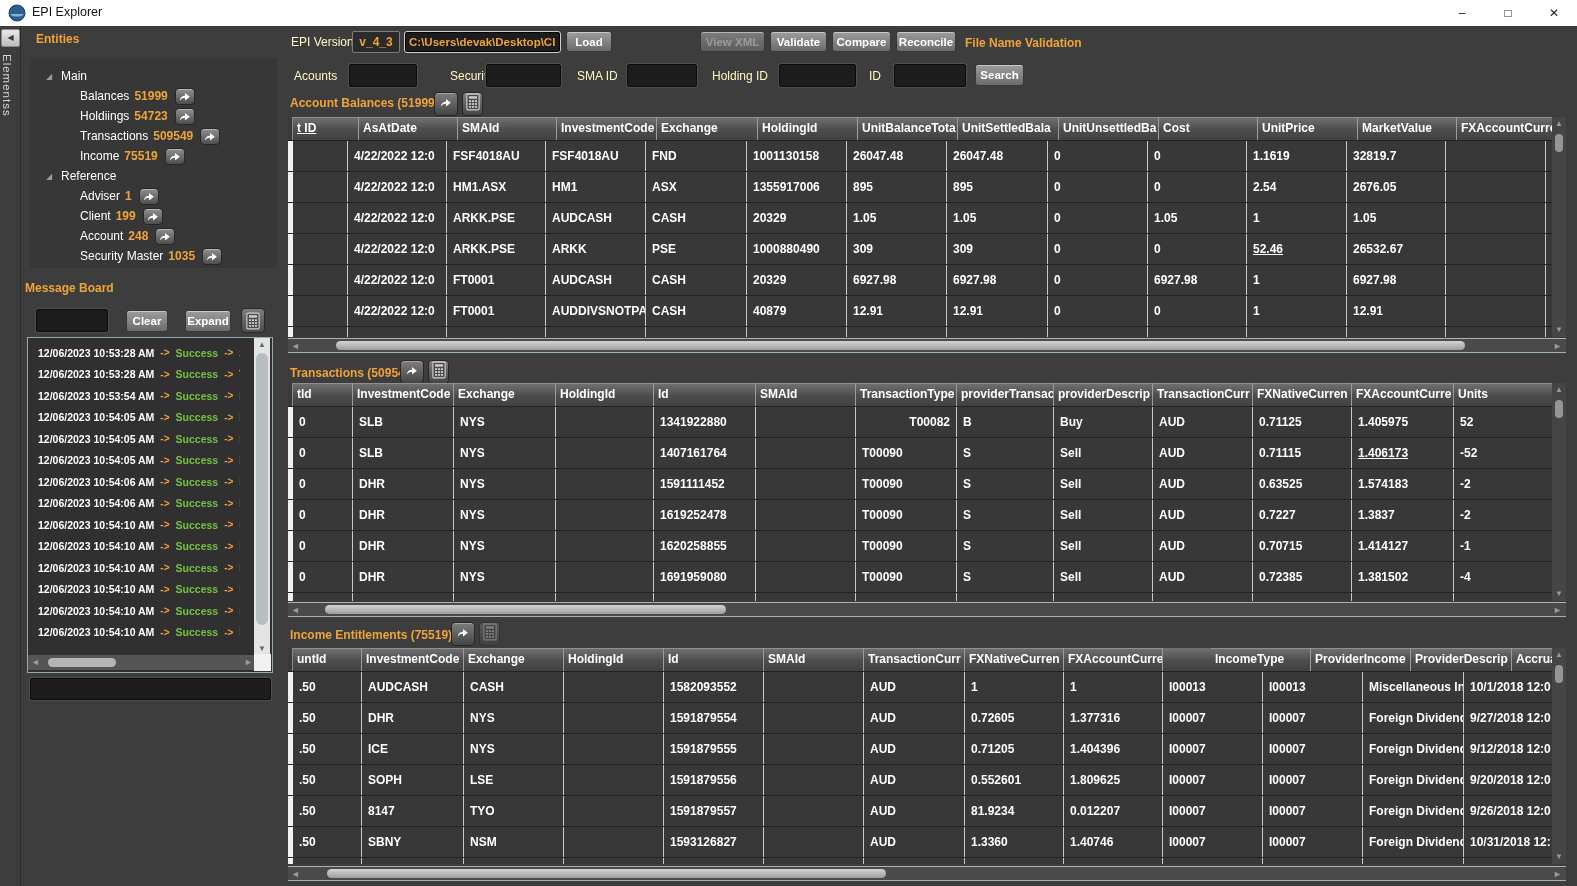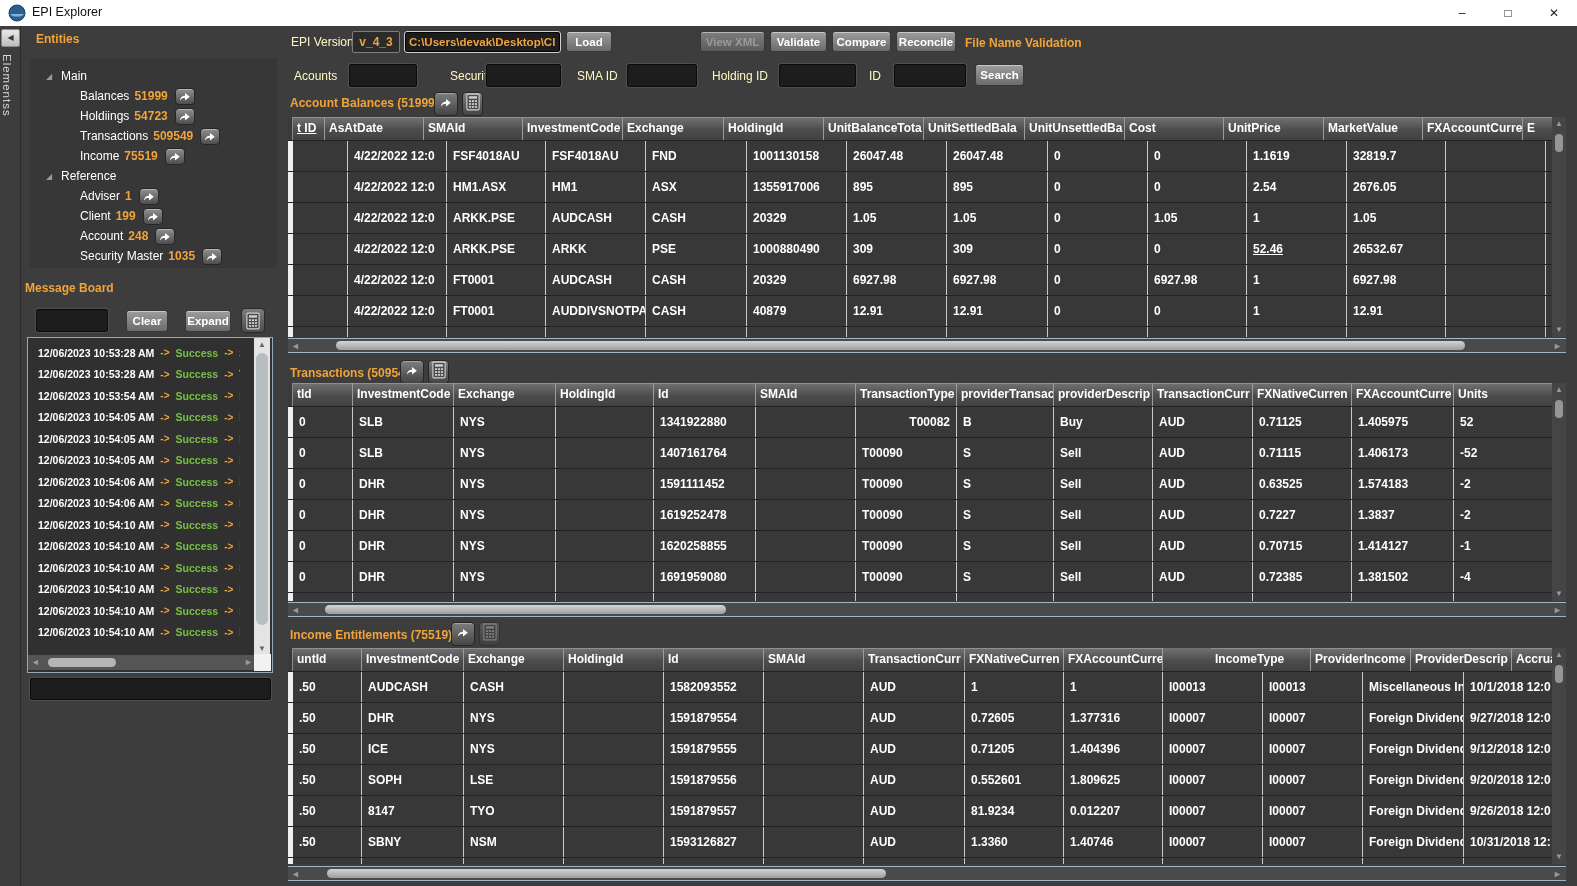--- a/index.html
+++ b/index.html
@@ -373,21 +373,21 @@
               <rect x="10.2" y="11.3" width="2.4" height="2"></rect>
               <rect x="3.4" y="14.6" width="2.4" height="2"></rect>
               <rect x="6.8" y="14.6" width="2.4" height="2"></rect>
               <rect x="10.2" y="14.6" width="2.4" height="2"></rect>
             </g>
           </svg></span>
       </div>
     <div class="abs grid" style="top:91px;height:220px;">
         <div class="ghead">
           <div class="gcorner"></div>
-          <div class="gh" style="width: 32px; text-decoration: underline;">t ID</div>
+          <div class="gh" style="width: 66px; text-decoration: underline;">t ID</div>
           <div class="gh" style="width: 99px;">AsAtDate</div>
           <div class="gh" style="width: 99px;">SMAId</div>
           <div class="gh" style="width: 100px;">InvestmentCode</div>
           <div class="gh" style="width: 101px;">Exchange</div>
           <div class="gh" style="width: 100px;">HoldingId</div>
           <div class="gh" style="width: 100px;">UnitBalanceTota</div>
           <div class="gh" style="width: 101px;">UnitSettledBala</div>
           <div class="gh" style="width: 100px;">UnitUnsettledBa</div>
           <div class="gh" style="width: 99px;">Cost</div>
           <div class="gh" style="width: 100px;">UnitPrice</div>
@@ -588,21 +588,21 @@
           <div class="gc" style="width: 101px;">SLB</div>
           <div class="gc" style="width: 102px;">NYS</div>
           <div class="gc" style="width: 98px;"></div>
           <div class="gc" style="width: 102px;">1407161764</div>
           <div class="gc" style="width: 100px;"></div>
           <div class="gc" style="width: 101px;">T00090</div>
           <div class="gc" style="width: 97px;">S</div>
           <div class="gc" style="width: 99px;">Sell</div>
           <div class="gc" style="width: 100px;">AUD</div>
           <div class="gc" style="width: 99px;">0.71115</div>
-          <div class="gc" style="width: 102px;">1.406173</div>
+          <div class="gc" style="width: 102px; text-decoration: underline;">1.406173</div>
           <div class="gc" style="width: 99px;">-52</div>
         </div>
         <div class="grow">
           <div class="gind"></div>
           <div class="gc" style="width: 60px;">0</div>
           <div class="gc" style="width: 101px;">DHR</div>
           <div class="gc" style="width: 102px;">NYS</div>
           <div class="gc" style="width: 98px;"></div>
           <div class="gc" style="width: 102px;">1591111452</div>
           <div class="gc" style="width: 100px;"></div>

